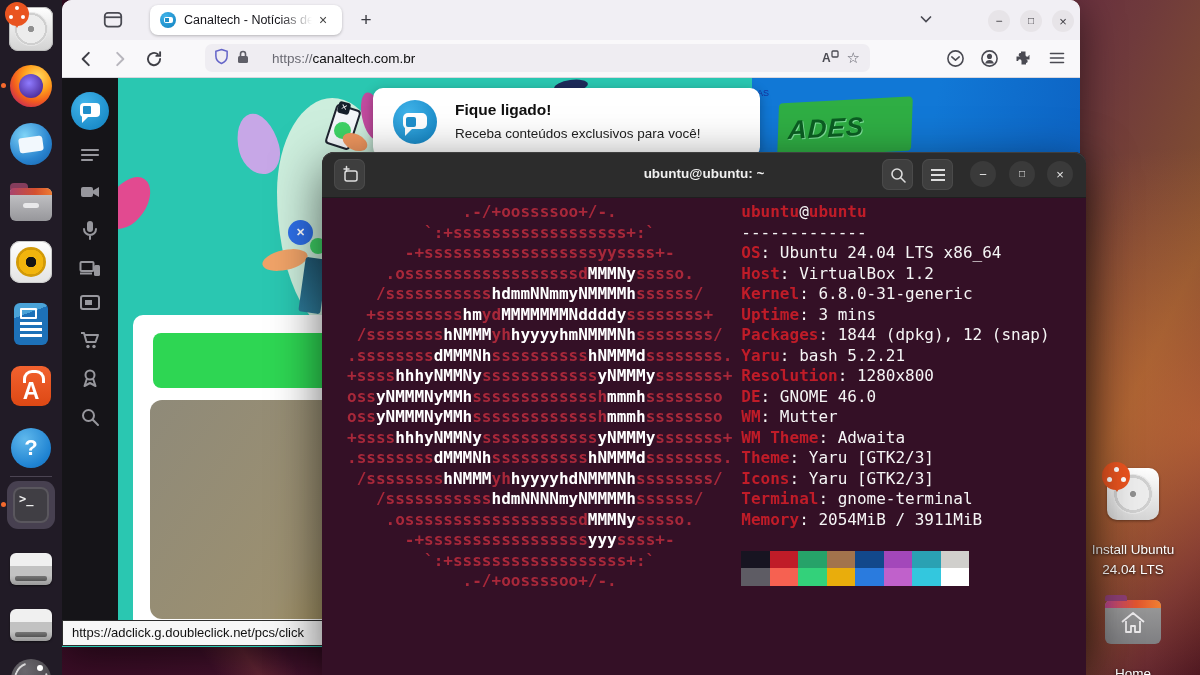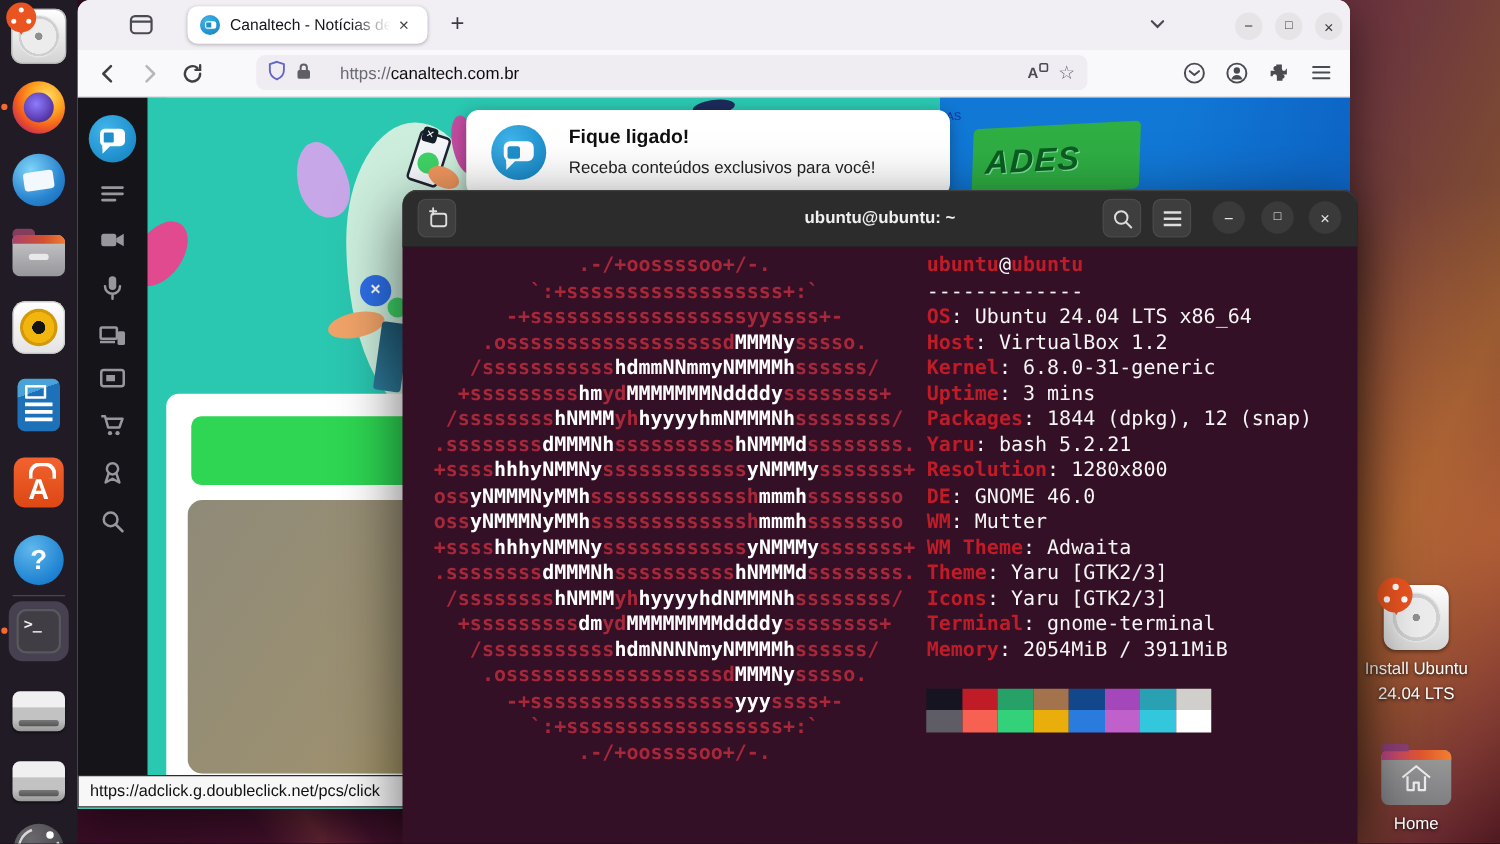--- a/index.html
+++ b/index.html
@@ -141,21 +141,21 @@
   .c-w{color:#ffffff;}
   .info{margin-left:9px;}
   .lbl{color:#C01C28;font-weight:bold;}
   .val{color:#f5f5f5;}
   .palette{margin-top:20.5px;}
   .p-row{display:flex;height:17.5px;}
   .sw{width:28.5px;height:17.5px;display:inline-block;}
 
   
   .d-icon{position:absolute;width:100px;text-align:center;color:#fff;font-size:13.5px;text-shadow:0 1px 3px rgba(0,0,0,.9);z-index:5;}
-  .di-label{margin-top:5px;line-height:1.45;}
+  .di-label{margin-top:20px;line-height:1.45;}
   .di-install-art{width:52px;height:52px;margin:0 auto;background:linear-gradient(#fefefe,#d5d5d5);border-radius:10px;position:relative;box-shadow:0 1px 3px rgba(0,0,0,.4);}
   .di-install-art .disc{position:absolute;inset:6px;border-radius:50%;background:radial-gradient(circle,#8f8f8f 0 10%,#ececec 11% 56%,#cfcfcf 57% 66%,#e6e6e6 67%);}
   .di-install-art .badge{position:absolute;left:-5px;top:-6px;width:28px;height:28px;border-radius:50%;background:#E95420;}
   .di-install-art .badge::before{content:"";position:absolute;left:9px;bottom:-8px;border:6px solid transparent;border-top:10px solid #E95420;}
   .di-install-art .badge::after{content:"";position:absolute;left:12px;top:5px;width:5px;height:5px;border-radius:50%;background:#fff;box-shadow:-7px 10px 0 0 #fff,7px 10px 0 0 #fff;}
   .di-home-art{width:56px;height:44px;margin:0 auto;background:linear-gradient(#9b9b9b,#7f7f82);border-radius:6px;position:relative;}
   .di-home-art::before{content:"";position:absolute;left:0;right:0;top:0;height:8px;border-radius:6px 6px 0 0;background:linear-gradient(90deg,#b5448c,#e0542f 55%,#f08030);}
   .di-home-art::after{content:"";position:absolute;left:0;top:-5px;width:22px;height:6px;border-radius:3px 3px 0 0;background:#8c3f74;}
   .di-home-art svg{position:absolute;left:14px;top:10px;}
 </style>
@@ -434,21 +434,20 @@
             <div class="a-line"><span class="c-r">   /sssssssssss</span><span class="c-w">hdmmNNmmyNMMMMh</span><span class="c-r">ssssss/</span></div>
             <div class="a-line"><span class="c-r">  +sssssssss</span><span class="c-w">hm</span><span class="c-r">yd</span><span class="c-w">MMMMMMMNddddy</span><span class="c-r">ssssssss+</span></div>
             <div class="a-line"><span class="c-r"> /ssssssss</span><span class="c-w">hNMMM</span><span class="c-r">yh</span><span class="c-w">hyyyyhmNMMMNh</span><span class="c-r">ssssssss/</span></div>
             <div class="a-line"><span class="c-r">.ssssssss</span><span class="c-w">dMMMNh</span><span class="c-r">ssssssssss</span><span class="c-w">hNMMMd</span><span class="c-r">ssssssss.</span></div>
             <div class="a-line"><span class="c-r">+ssss</span><span class="c-w">hhhyNMMNy</span><span class="c-r">ssssssssssss</span><span class="c-w">yNMMMy</span><span class="c-r">sssssss+</span></div>
             <div class="a-line"><span class="c-r">oss</span><span class="c-w">yNMMMNyMMh</span><span class="c-r">sssssssssssssh</span><span class="c-w">mmmh</span><span class="c-r">ssssssso</span></div>
             <div class="a-line"><span class="c-r">oss</span><span class="c-w">yNMMMNyMMh</span><span class="c-r">sssssssssssssh</span><span class="c-w">mmmh</span><span class="c-r">ssssssso</span></div>
             <div class="a-line"><span class="c-r">+ssss</span><span class="c-w">hhhyNMMNy</span><span class="c-r">ssssssssssss</span><span class="c-w">yNMMMy</span><span class="c-r">sssssss+</span></div>
             <div class="a-line"><span class="c-r">.ssssssss</span><span class="c-w">dMMMNh</span><span class="c-r">ssssssssss</span><span class="c-w">hNMMMd</span><span class="c-r">ssssssss.</span></div>
             <div class="a-line"><span class="c-r"> /ssssssss</span><span class="c-w">hNMMM</span><span class="c-r">yh</span><span class="c-w">hyyyyhdNMMMNh</span><span class="c-r">ssssssss/</span></div>
-            <div class="a-line"><span class="c-r">  +sssssssss</span><span class="c-w">dm</span><span class="c-r">yd</span><span class="c-w">MMMMMMMMddddy</span><span class="c-r">ssssssss+</span></div>
             <div class="a-line"><span class="c-r">   /sssssssssss</span><span class="c-w">hdmNNNNmyNMMMMh</span><span class="c-r">ssssss/</span></div>
             <div class="a-line"><span class="c-r">    .ossssssssssssssssssd</span><span class="c-w">MMMNy</span><span class="c-r">sssso.</span></div>
             <div class="a-line"><span class="c-r">      -+sssssssssssssssss</span><span class="c-w">yyy</span><span class="c-r">ssss+-</span></div>
             <div class="a-line"><span class="c-r">        `:+ssssssssssssssssss+:`</span></div>
             <div class="a-line"><span class="c-r">            .-/+oossssoo+/-.</span></div>
           </div>
         <div class="info">
             <div class="i-line"><span class="lbl">ubuntu</span><span class="val">@</span><span class="lbl">ubuntu</span></div>
             <div class="i-line"><span class="val">-------------</span></div>
             <div class="i-line"><span class="lbl">OS</span><span class="val">: Ubuntu 24.04 LTS x86_64</span></div>

